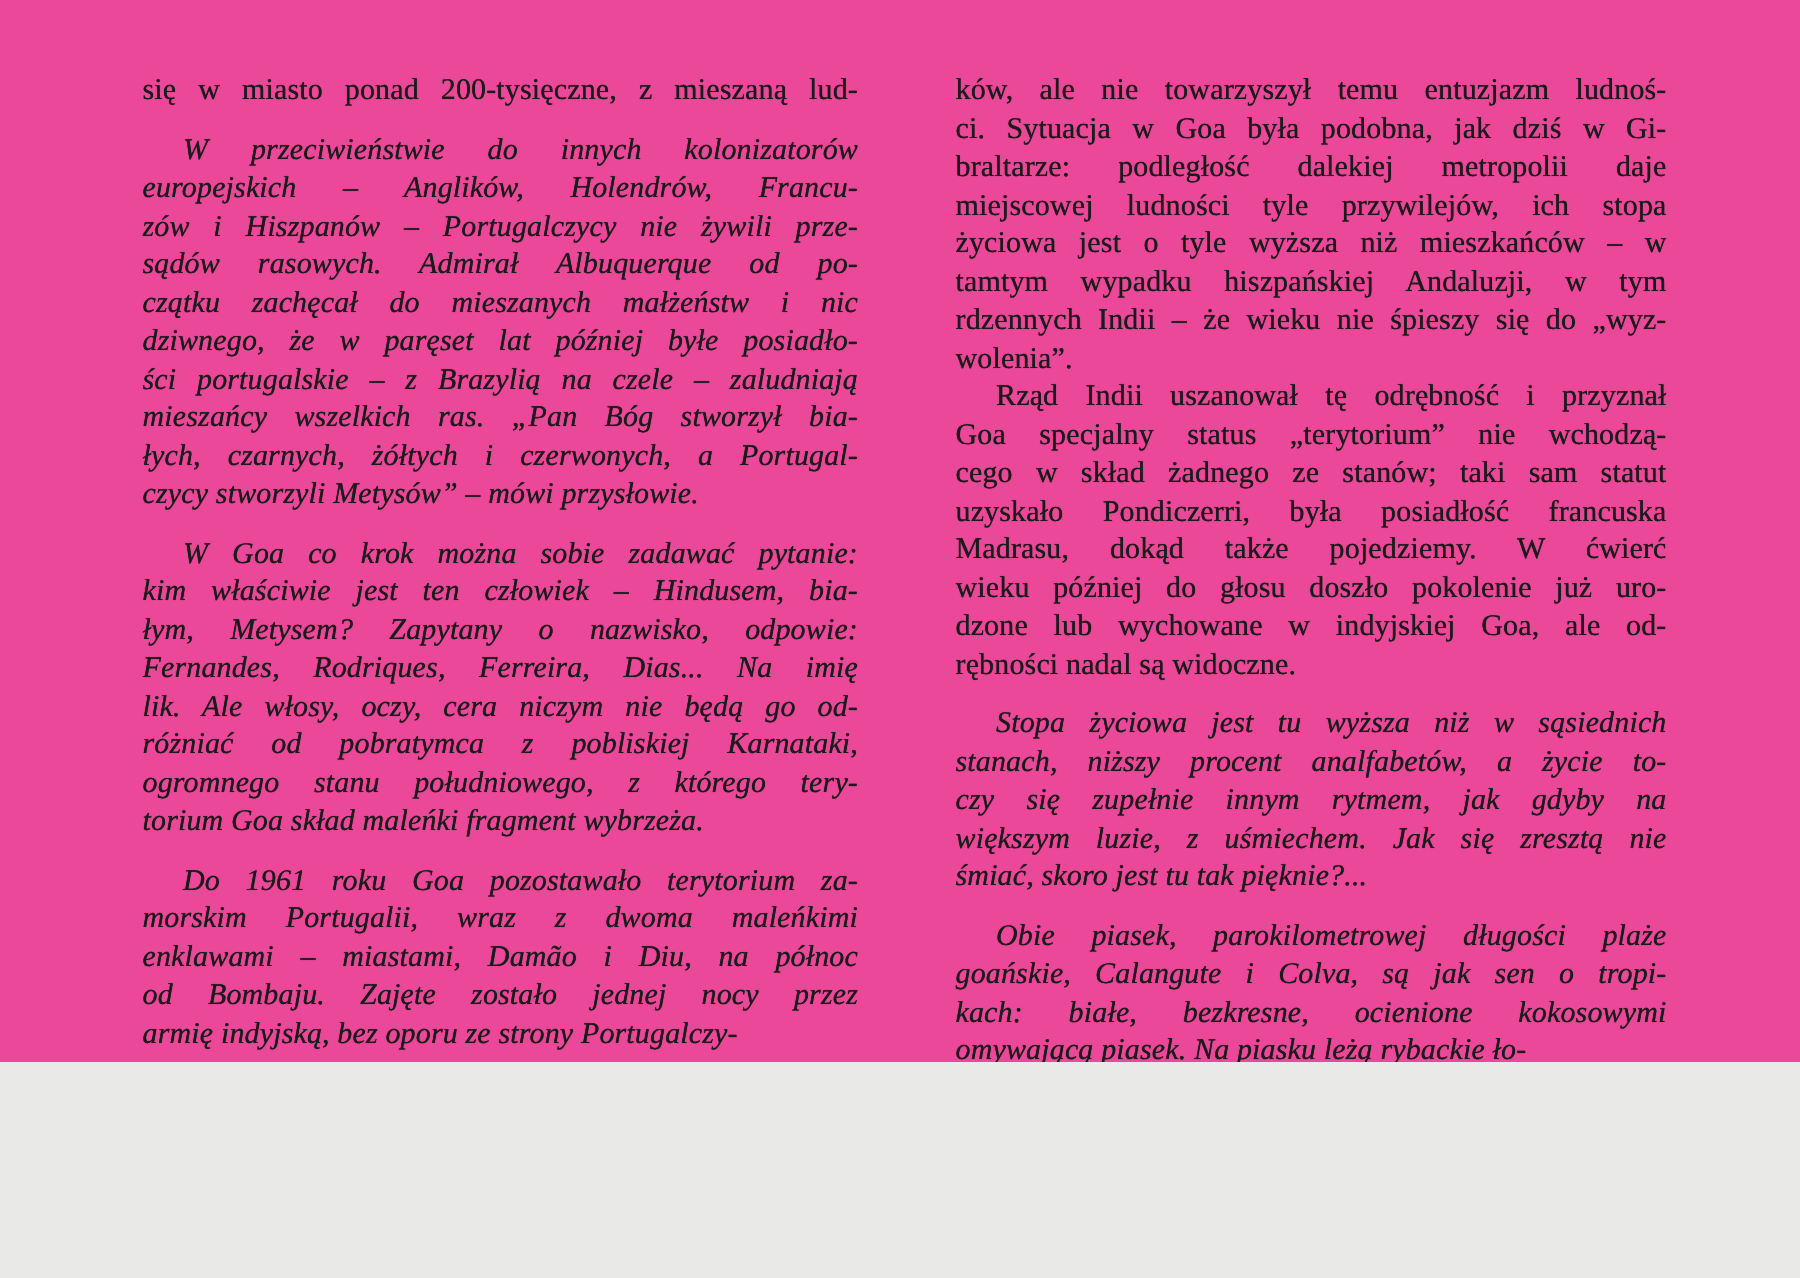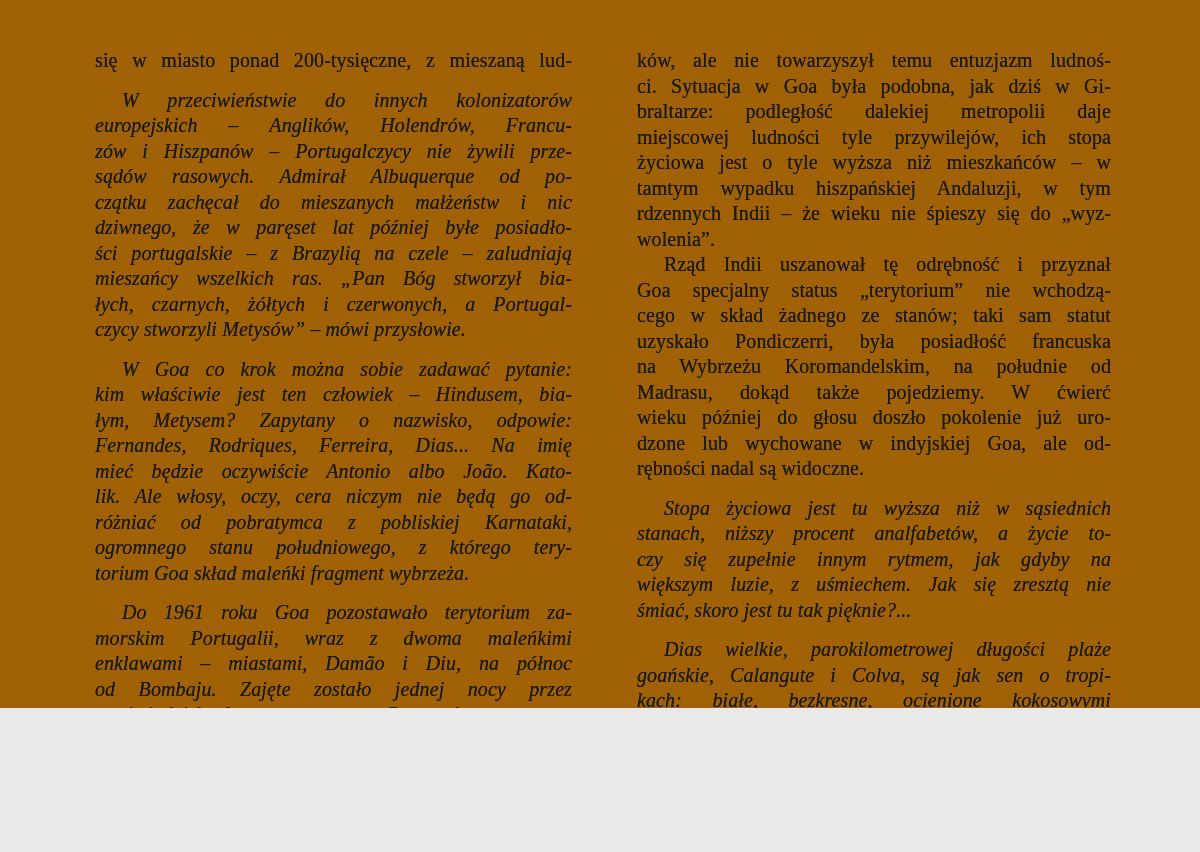--- a/index.html
+++ b/index.html
@@ -4,21 +4,21 @@
 <style>
   html, body {
     margin: 0;
     padding: 0;
     background: #e9e9e7;
   }
   .page {
     position: relative;
     width: 1200px;
     height: 708px;
-    background: #a16207;
+    background: #ec4899;
     overflow: hidden;
     font-family: "Liberation Serif", serif;
     color: #1b1b1b;
   }
   .col {
     position: absolute;
     top: 48px;
     overflow: hidden;
   }
   .col-left  { left: 95px;  width: 477px; }
@@ -81,21 +81,20 @@
         <div class="line">ści portugalskie – z Brazylią na czele – zaludniają</div>
         <div class="line">mieszańcy wszelkich ras. „Pan Bóg stworzył bia-</div>
         <div class="line">łych, czarnych, żółtych i czerwonych, a Portugal-</div>
         <div class="line last">czycy stworzyli Metysów” – mówi przysłowie.</div>
       </div>
       <div class="para indented gap">
         <div class="line">W Goa co krok można sobie zadawać pytanie:</div>
         <div class="line">kim właściwie jest ten człowiek – Hindusem, bia-</div>
         <div class="line">łym, Metysem? Zapytany o nazwisko, odpowie:</div>
         <div class="line">Fernandes, Rodriques, Ferreira, Dias... Na imię</div>
-        <div class="line">mieć będzie oczywiście Antonio albo João. Kato-</div>
         <div class="line">lik. Ale włosy, oczy, cera niczym nie będą go od-</div>
         <div class="line">różniać od pobratymca z pobliskiej Karnataki,</div>
         <div class="line">ogromnego stanu południowego, z którego tery-</div>
         <div class="line last">torium Goa skład maleńki fragment wybrzeża.</div>
       </div>
       <div class="para indented gap">
         <div class="line">Do 1961 roku Goa pozostawało terytorium za-</div>
         <div class="line">morskim Portugalii, wraz z dwoma maleńkimi</div>
         <div class="line">enklawami – miastami, Damão i Diu, na północ</div>
         <div class="line">od Bombaju. Zajęte zostało jednej nocy przez</div>
@@ -112,35 +111,34 @@
         <div class="line">życiowa jest o tyle wyższa niż mieszkańców – w</div>
         <div class="line">tamtym wypadku hiszpańskiej Andaluzji, w tym</div>
         <div class="line">rdzennych Indii – że wieku nie śpieszy się do „wyz-</div>
         <div class="line last">wolenia”.</div>
       </div>
       <div class="para indented">
         <div class="line">Rząd Indii uszanował tę odrębność i przyznał</div>
         <div class="line">Goa specjalny status „terytorium” nie wchodzą-</div>
         <div class="line">cego w skład żadnego ze stanów; taki sam statut</div>
         <div class="line">uzyskało Pondiczerri, była posiadłość francuska</div>
-        <div class="line">na Wybrzeżu Koromandelskim, na południe od</div>
         <div class="line">Madrasu, dokąd także pojedziemy. W ćwierć</div>
         <div class="line">wieku później do głosu doszło pokolenie już uro-</div>
         <div class="line">dzone lub wychowane w indyjskiej Goa, ale od-</div>
         <div class="line last">rębności nadal są widoczne.</div>
       </div>
       <div class="para indented gap">
         <div class="line">Stopa życiowa jest tu wyższa niż w sąsiednich</div>
         <div class="line">stanach, niższy procent analfabetów, a życie to-</div>
         <div class="line">czy się zupełnie innym rytmem, jak gdyby na</div>
         <div class="line">większym luzie, z uśmiechem. Jak się zresztą nie</div>
         <div class="line last">śmiać, skoro jest tu tak pięknie?...</div>
       </div>
       <div class="para indented gap">
-        <div class="line">Dias wielkie, parokilometrowej długości plaże</div>
+        <div class="line">Obie piasek, parokilometrowej długości plaże</div>
         <div class="line">goańskie, Calangute i Colva, są jak sen o tropi-</div>
         <div class="line">kach: białe, bezkresne, ocienione kokosowymi</div>
         <div class="line last">omywającą piasek. Na piasku leżą rybackie ło-</div>
         <div class="line">palmami. Morze zielonobłękitne, łagodną falą</div>
       </div>
     </div>
 
   <div class="page-number">92</div>
 
   <div class="watermark">wedlinydomowe.pl</div>

